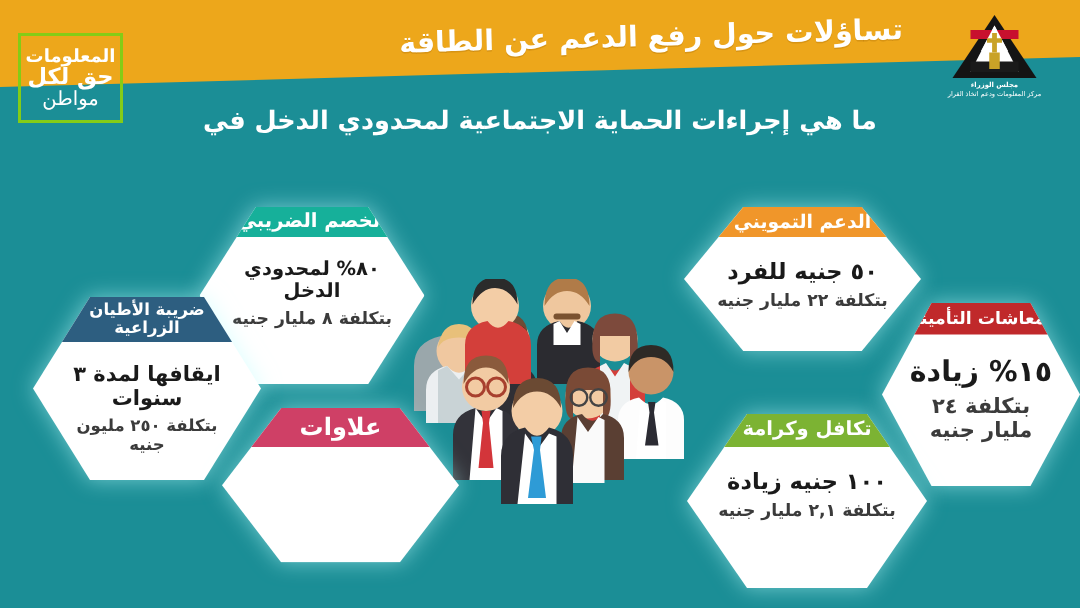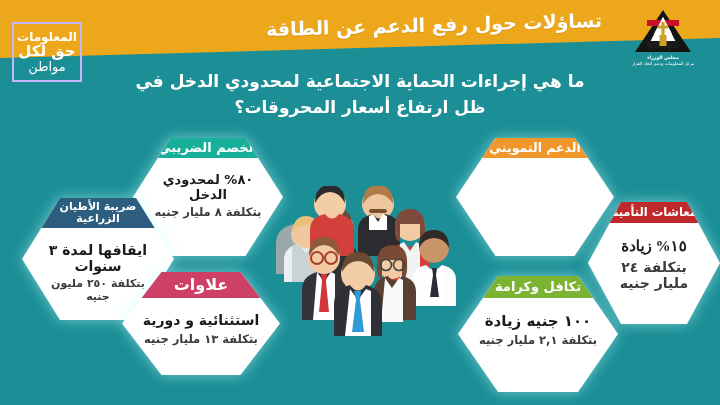--- a/index.html
+++ b/index.html
@@ -31,21 +31,21 @@
     position:absolute;top:8px;right:14px;width:86px;height:62px;z-index:4;
     text-align:center;
   }
   .emblem svg{display:block;margin:0 auto;}
   .emblem .em-l1{color:#fff;font-size:4.6px;font-weight:bold;line-height:6px;margin-top:1px;}
   .emblem .em-l2{color:#fff;font-size:4.4px;line-height:6px;}
 
   
   .logo-box{
     position:absolute;top:22px;left:12px;width:70px;height:60px;z-index:4;
-    border:2px solid #c4b5fd;box-sizing:border-box;
+    border:2px solid #84cc16;box-sizing:border-box;
     display:flex;flex-direction:column;align-items:center;justify-content:center;
     color:#ffffff;line-height:1.0;
   }
   .logo-box .lg1{font-size:12px;font-weight:bold;}
   .logo-box .lg2{font-size:15px;font-weight:bold;margin:1px 0;}
   .logo-box .lg3{font-size:13px;font-weight:normal;}
 
   
   .question{
     position:absolute;top:68px;left:0;width:720px;z-index:3;
@@ -78,41 +78,41 @@
     flex:1;width:100%;box-sizing:border-box;
     display:flex;flex-direction:column;align-items:center;justify-content:flex-start;
     padding:15px 16px 4px 16px;text-align:center;color:#2a2a2a;
   }
   .hex-main{font-weight:bold;color:#1a1a1a;line-height:1.12;}
   .hex-sub{font-weight:bold;color:#3b3b3b;line-height:1.15;margin-top:4px;}
 
   
   #hex-tax      {left:133px;top:138px;width:150px;height:118px;}
   #hex-land     {left:22px; top:198px;width:152px;height:122px;}
-  #hex-allow    {left:122px;top:272px;width:158px;height:103px;}
-  #hex-food     {left:456px;top:138px;width:158px;height:118px;}
+  #hex-allow    {left:148px;top:272px;width:158px;height:103px;}
+  #hex-food     {left:456px;top:138px;width:158px;height:96px;}
   #hex-pension  {left:588px;top:202px;width:132px;height:122px;}
   #hex-takaful  {left:458px;top:276px;width:160px;height:116px;}
 
   #hex-tax     .hex-head{background:#16b09a;height:20px;font-size:13px;}
   #hex-land    .hex-head{background:#2d5e80;height:30px;font-size:11px;padding:12px 22px;}
   #hex-allow   .hex-head{background:#cf4066;height:26px;font-size:16px;}
   #hex-food    .hex-head{background:#f0962a;height:20px;font-size:12.5px;}
   #hex-pension .hex-head{background:#c0292b;height:21px;font-size:11.5px;}
   #hex-takaful .hex-head{background:#7cb333;height:22px;font-size:13px;}
 
   #hex-tax     .hex-main{font-size:13px;}
   #hex-tax     .hex-sub {font-size:11.5px;}
   #hex-land    .hex-main{font-size:14px;}
   #hex-land    .hex-sub {font-size:11px;text-align:center;}
   #hex-allow   .hex-main{font-size:14px;}
   #hex-allow   .hex-sub {font-size:11.5px;}
   #hex-food    .hex-main{font-size:15px;}
   #hex-food    .hex-sub {font-size:11.5px;}
-  #hex-pension .hex-main{font-size:15px;font-family:Liberation Serif, serif;}
+  #hex-pension .hex-main{font-size:19px;}
   #hex-pension .hex-sub {font-size:14px;}
   #hex-takaful .hex-main{font-size:15px;}
   #hex-takaful .hex-sub {font-size:11.5px;}
 </style>
 </head>
 <body>
 
 <div id="stage">
 
   <div class="banner"></div>
@@ -134,21 +134,20 @@
   </div>
 
   <div class="logo-box">
     <div class="lg1">المعلومات</div>
     <div class="lg2">حق لكل</div>
     <div class="lg3">مواطن</div>
   </div>
 
   <div class="question">
     <div>ما هي إجراءات الحماية الاجتماعية لمحدودي الدخل في</div>
-    <div>ظل ارتفاع أسعار المحروقات؟</div>
   </div>
 
   <div class="crowd">
     <svg width="190" height="150" viewBox="0 0 190 150">
 
       <g>
         <path d="M22 150 v-30 q0-16 18-20 q12 12 24 0 q18 4 18 20 v30 z" fill="#9aa7ab" transform="translate(-14,-62)"></path>
         <circle cx="38" cy="48" r="15" fill="#f0c8a0"></circle>
         <path d="M24 46 q2-16 14-16 q12 0 14 16 q-3-7-14-7 q-11 0-14 7z" fill="#e8c07a"></path>
         <path d="M16 96 v-22 q0-13 14-16 q8 9 16 0 q14 3 14 16 v22 z" fill="#eceff1"></path>
@@ -231,30 +230,30 @@
       <div class="hex-body">
         <div class="hex-main">ايقافها لمدة ٣ سنوات</div>
         <div class="hex-sub">بتكلفة ٢٥٠ مليون جنيه</div>
       </div>
     </div>
   </div>
 
   <div class="hex" id="hex-allow">
     <div class="hex-inner">
       <div class="hex-head">علاوات</div>
-      <div class="hex-body">
-        <div class="hex-main">استثنائية و دورية</div>
-        <div class="hex-sub">بتكلفة ١٣ مليار جنيه</div>
-      </div>
     </div>
   </div>
 
   <div class="hex" id="hex-food">
     <div class="hex-inner">
       <div class="hex-head">الدعم التمويني</div>
+      <div class="hex-body">
+        <div class="hex-main">٥٠ جنيه للفرد</div>
+        <div class="hex-sub">بتكلفة ٢٢ مليار جنيه</div>
+      </div>
     </div>
   </div>
 
   <div class="hex" id="hex-pension">
     <div class="hex-inner">
       <div class="hex-head">المعاشات التأمينية</div>
       <div class="hex-body">
         <div class="hex-main">١٥% زيادة</div>
         <div class="hex-sub">بتكلفة ٢٤ مليار جنيه</div>
       </div>

